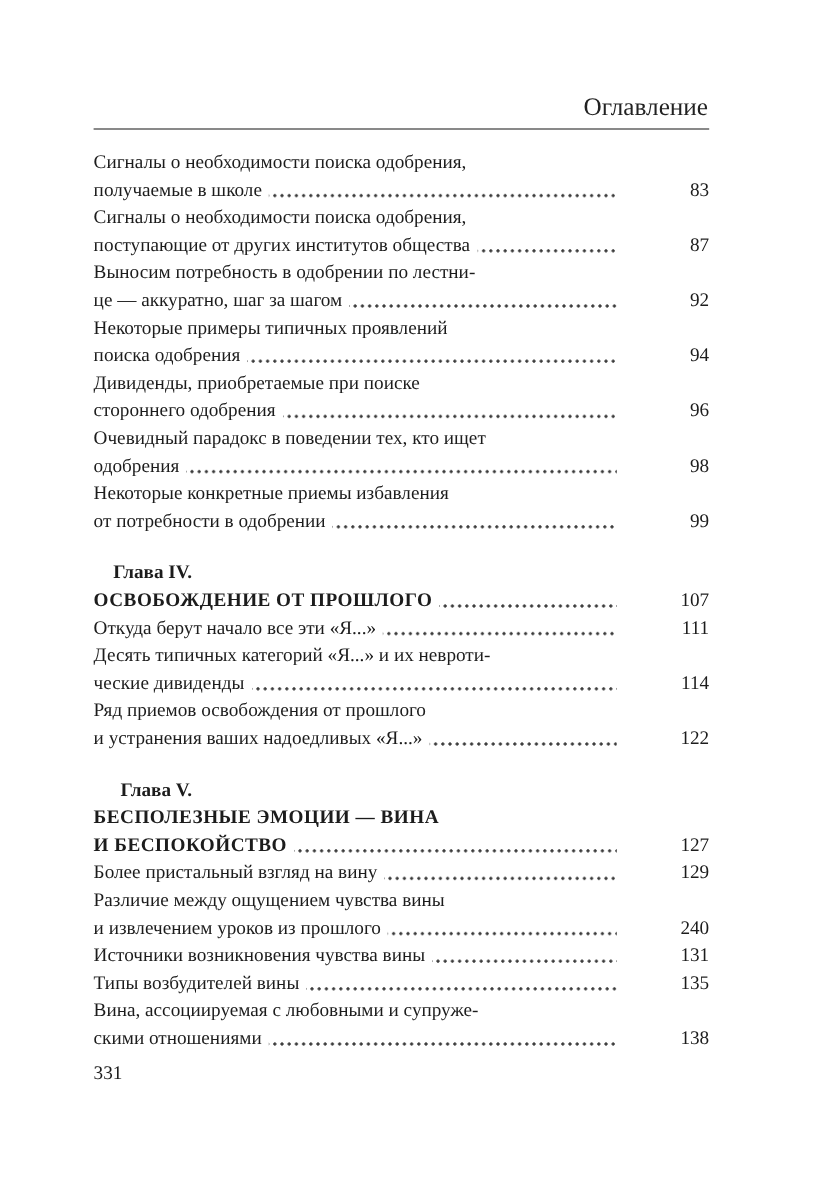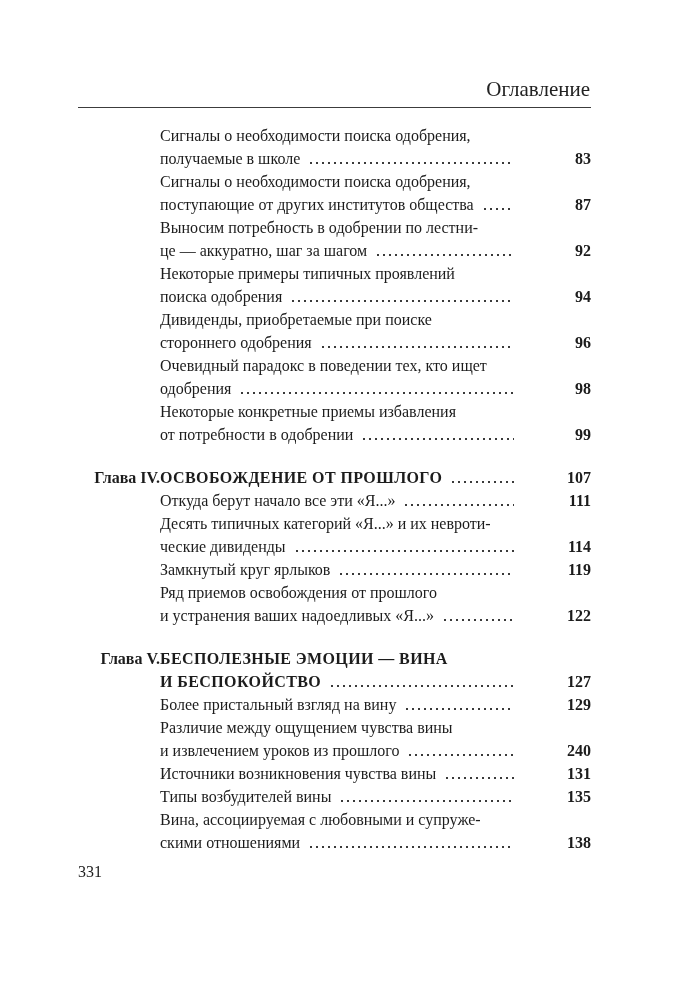--- a/index.html
+++ b/index.html
@@ -35,20 +35,21 @@
     border-top: 1px solid #3c3c3c;
     height: 0;
   }
   .entries {
     margin-top: 16px;
   }
   .entry {
     display: flex;
     font-size: 16px;
     line-height: 23px;
+    flex-direction: column;
   }
   .entry.chapter {
     margin-top: 20px;
   }
   .gutter {
     width: 82px;
     flex-shrink: 0;
     font-weight: bold;
     white-space: nowrap;
     text-align: right;
@@ -77,21 +78,21 @@
     background-image: radial-gradient(circle, #3a3a3a 1.05px, transparent 1.55px);
     background-size: 6px 6px;
     background-repeat: repeat-x;
     background-position: 2px 13px;
     min-width: 12px;
   }
   .pg {
     flex-shrink: 0;
     min-width: 28px;
     text-align: right;
-    font-weight: bold;
+    font-weight: normal;
     letter-spacing: 0;
     margin-left: 44px;
   }
   .footer {
     margin-top: 9px;
     text-align: left;
     font-size: 16px;
     padding-right: 1px;
   }
 </style>
@@ -211,27 +212,20 @@
             <div class="line">Десять типичных категорий «Я...» и их невроти-</div>
             <div class="line last">
               <span class="txt">ческие дивиденды</span>
               <span class="dots"></span>
               <span class="pg">114</span>
             </div>
           </div>
   </div>
         <div class="entry">
     <div class="gutter"></div>
-    <div class="body">
-            <div class="line last">
-              <span class="txt">Замкнутый круг ярлыков</span>
-              <span class="dots"></span>
-              <span class="pg">119</span>
-            </div>
-          </div>
   </div>
         <div class="entry">
     <div class="gutter"></div>
     <div class="body">
             <div class="line">Ряд приемов освобождения от прошлого</div>
             <div class="line last">
               <span class="txt">и устранения ваших надоедливых «Я...»</span>
               <span class="dots"></span>
               <span class="pg">122</span>
             </div>

